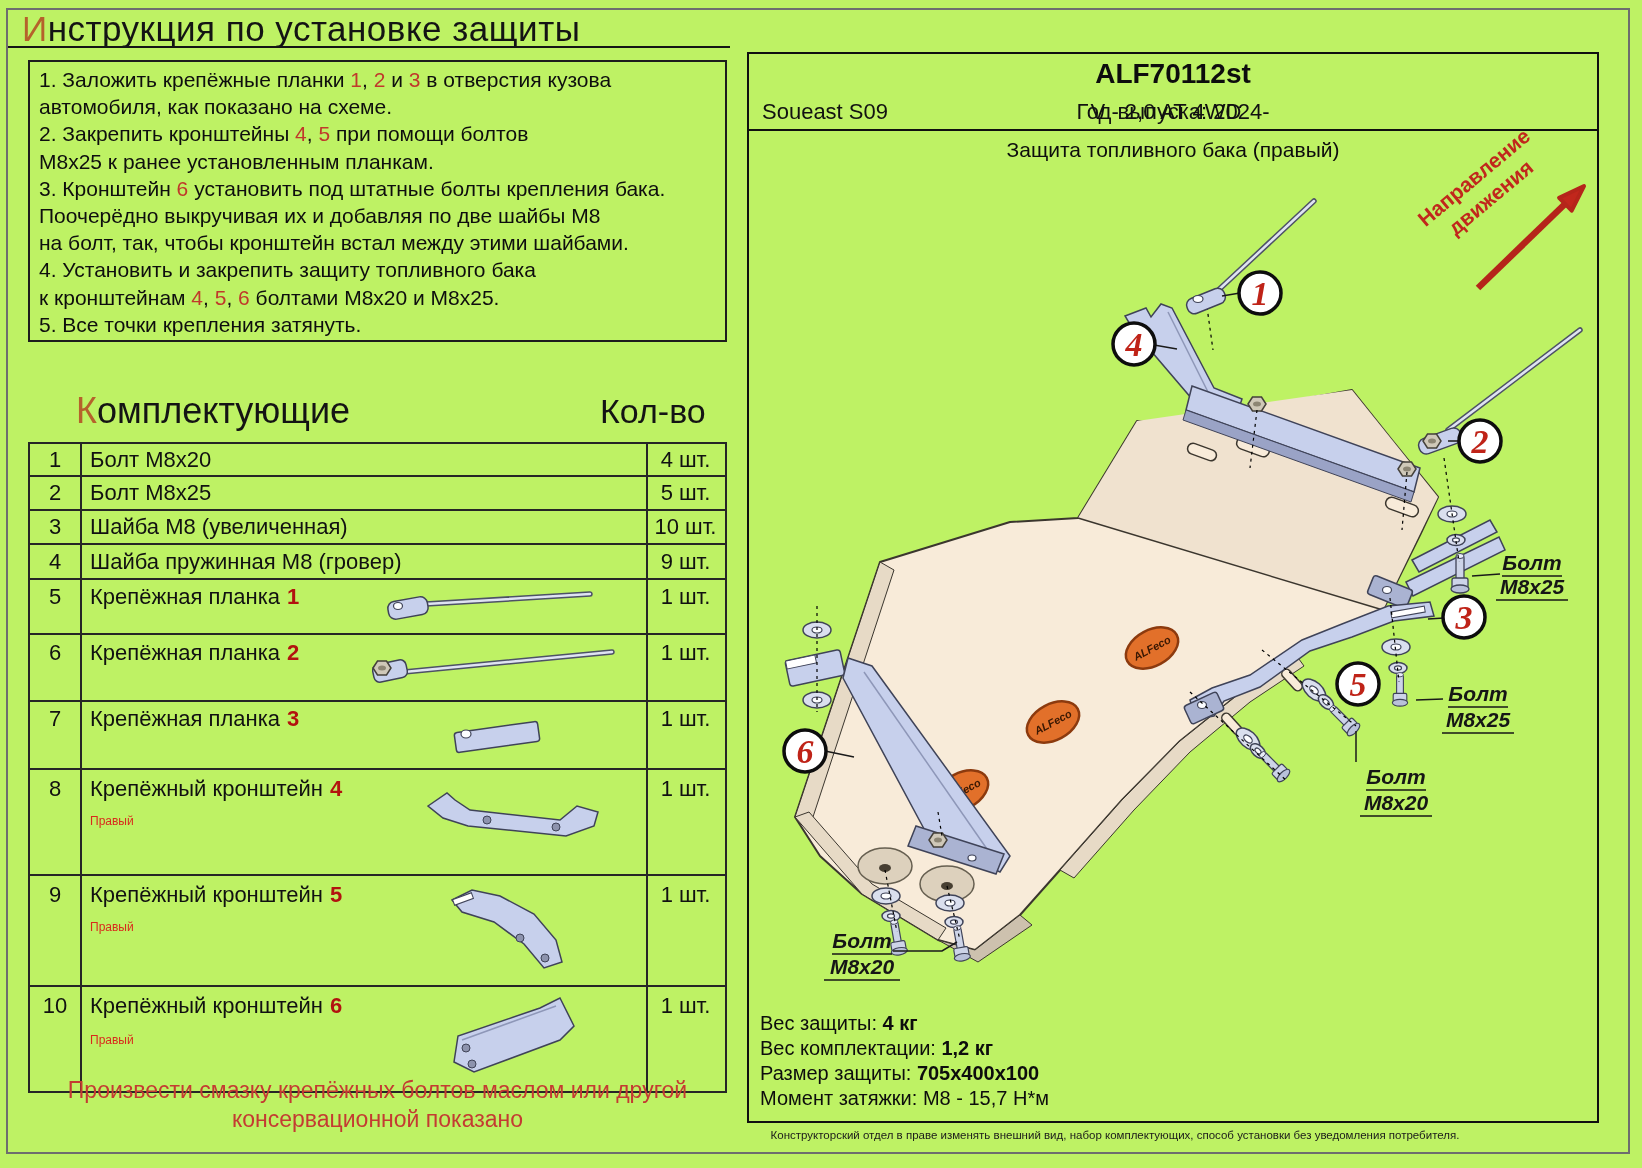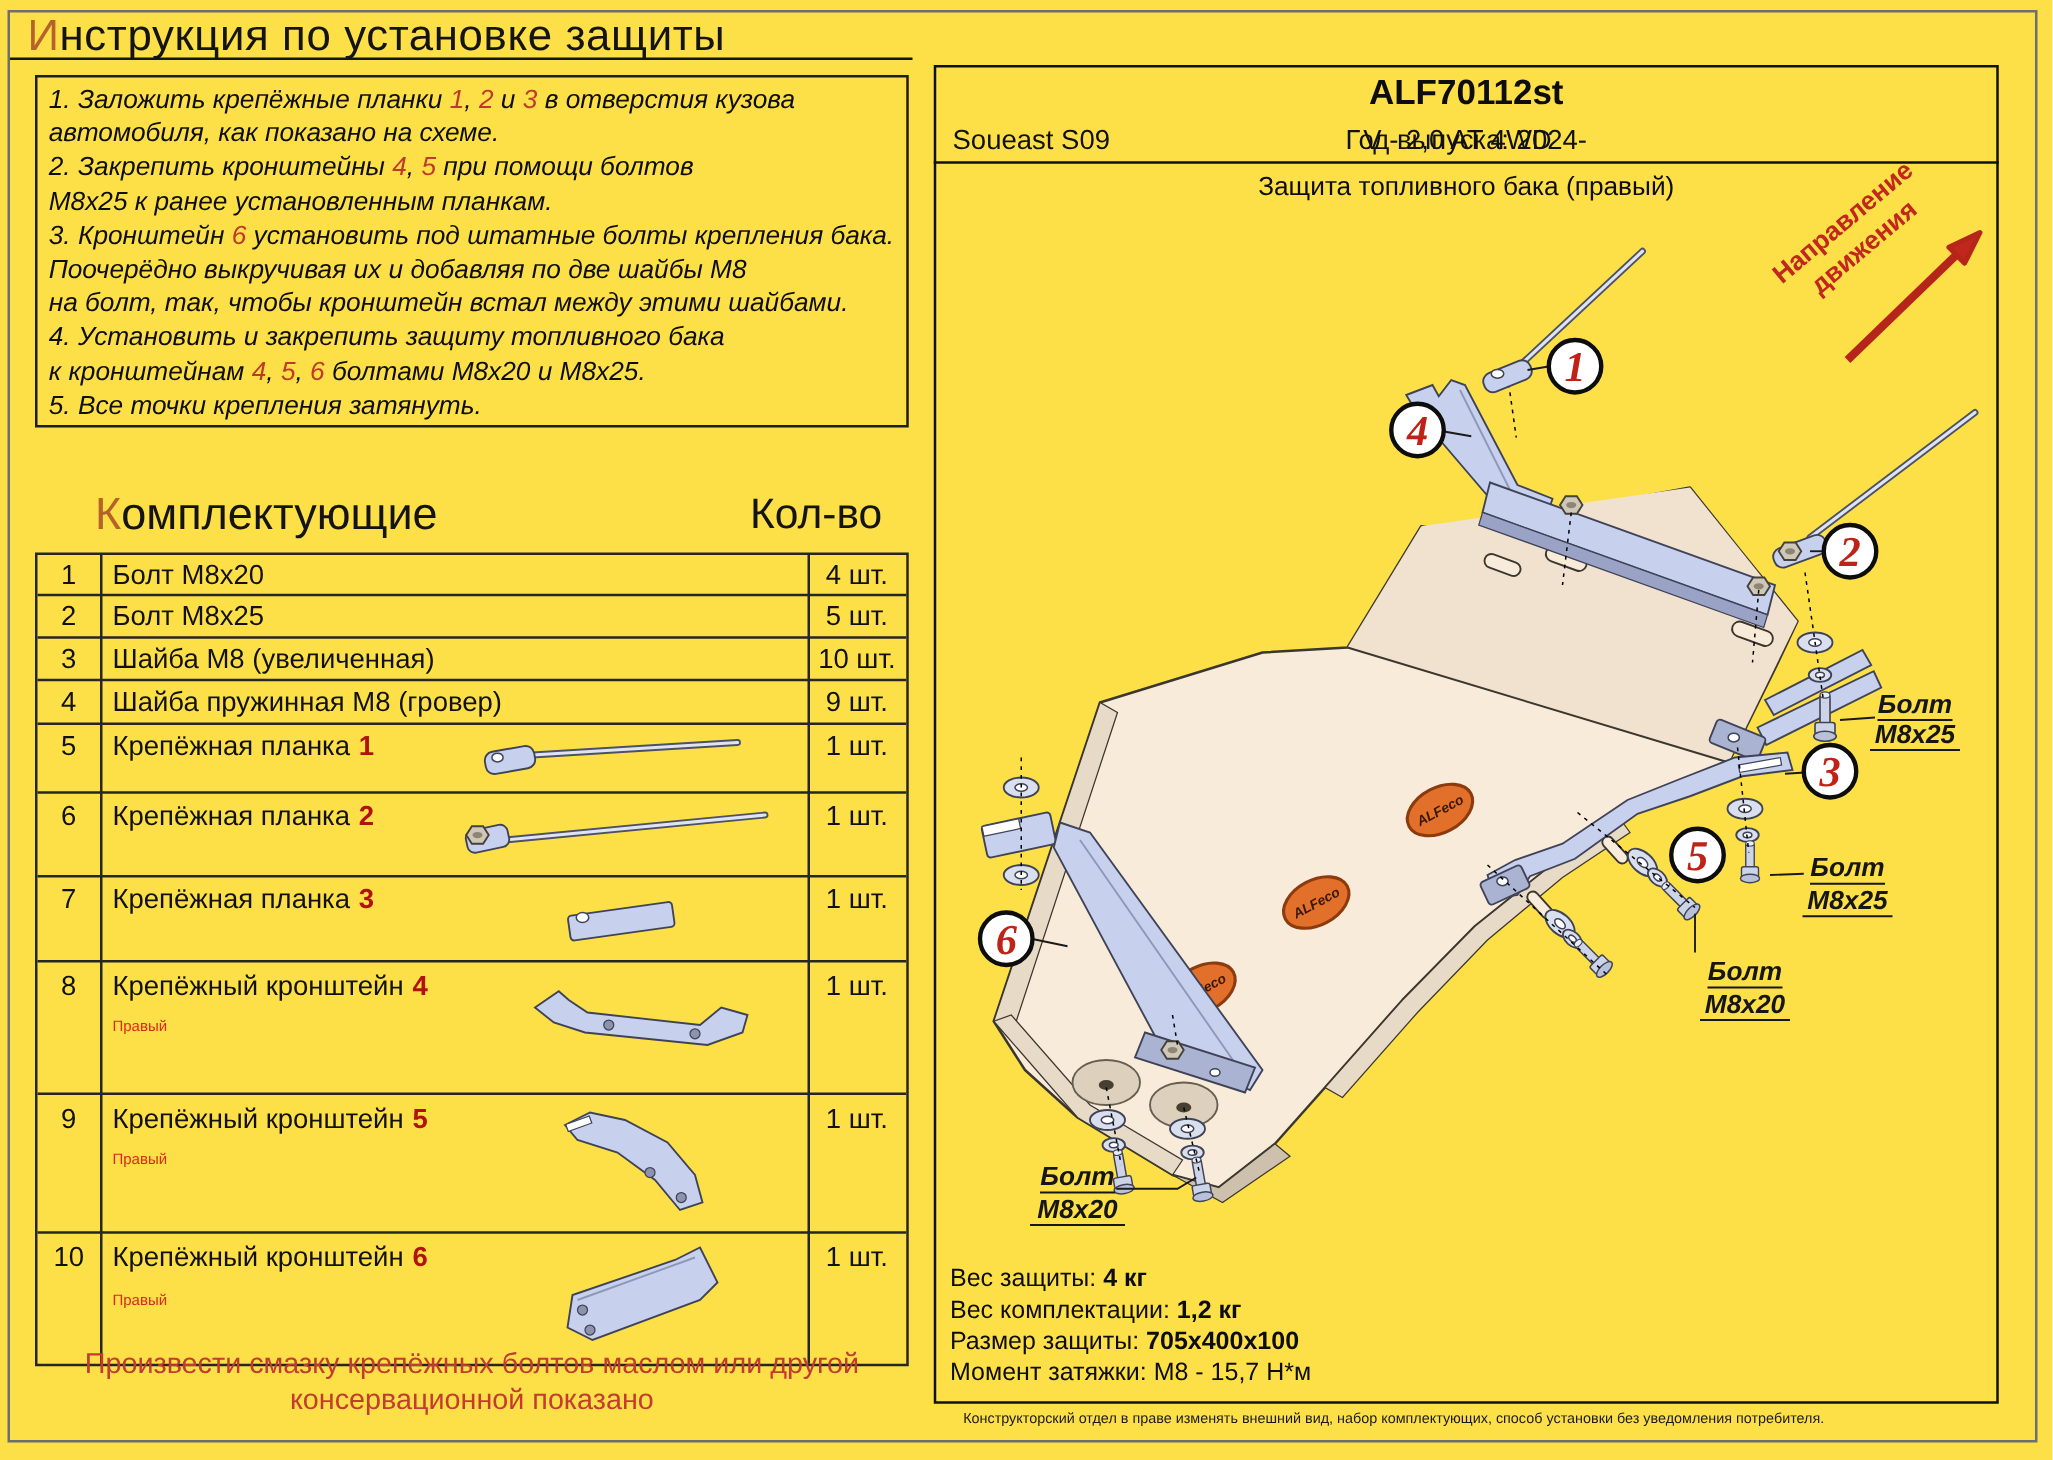--- a/index.html
+++ b/index.html
@@ -1,24 +1,24 @@
 <!DOCTYPE html>
 <html><head>
 <meta charset="utf-8">
 <style>
   html,body{margin:0;padding:0;background:#fff;}
-  .page{position:relative;width:1642px;height:1168px;background:#fde047;overflow:hidden;
+  .page{position:relative;width:1642px;height:1168px;background:#bef264;overflow:hidden;
         font-family:"Liberation Sans",sans-serif;color:#111;}
   .page-frame{position:absolute;left:6px;top:8px;width:1620px;height:1142px;border:2px solid #6e6e6e;}
   
   .doc-title{position:absolute;left:22px;top:9px;font-size:35px;letter-spacing:.5px;color:#141414;white-space:nowrap;}
   .accent{color:#b5622b;}
   .title-underline{position:absolute;left:8px;top:46px;width:722px;height:2px;background:#151515;}
   .instructions{position:absolute;left:28px;top:60px;width:677px;height:270px;border:2px solid #1d1d1d;
-                padding:4px 9px;font-size:21px;line-height:27.2px;color:#0e0e0e;font-style:italic;}
+                padding:4px 9px;font-size:21px;line-height:27.2px;color:#0e0e0e;}
   .seg-red{color:#c0392b;}
   .comp-title{position:absolute;left:76px;top:390px;font-size:36px;color:#141414;}
   .qty-title{position:absolute;left:600px;top:392px;width:140px;text-align:left;font-size:34px;color:#141414;}
   .parts-table{position:absolute;left:28px;top:442px;width:695px;height:647px;border:2px solid #262626;}
   .vline{position:absolute;top:0;bottom:0;border-left:2px solid #262626;}
   .hline{position:absolute;left:0;right:0;border-top:2px solid #262626;}
   .cell-num{position:absolute;left:0;width:50px;text-align:center;font-size:22px;height:28px;}
   .cell-name{position:absolute;left:60px;font-size:22px;white-space:nowrap;}
   .cell-qty{position:absolute;left:616px;width:79px;text-align:center;font-size:22px;white-space:nowrap;}
   .ref-red{color:#b2120f;font-weight:bold;margin-left:7px;}

